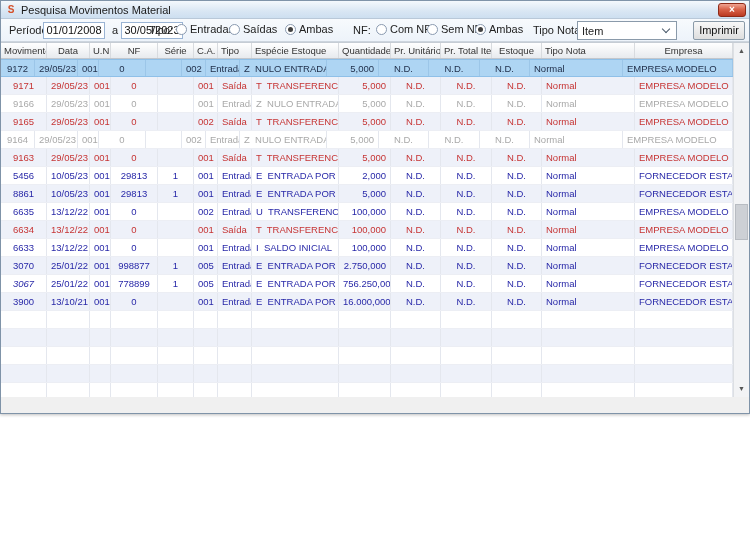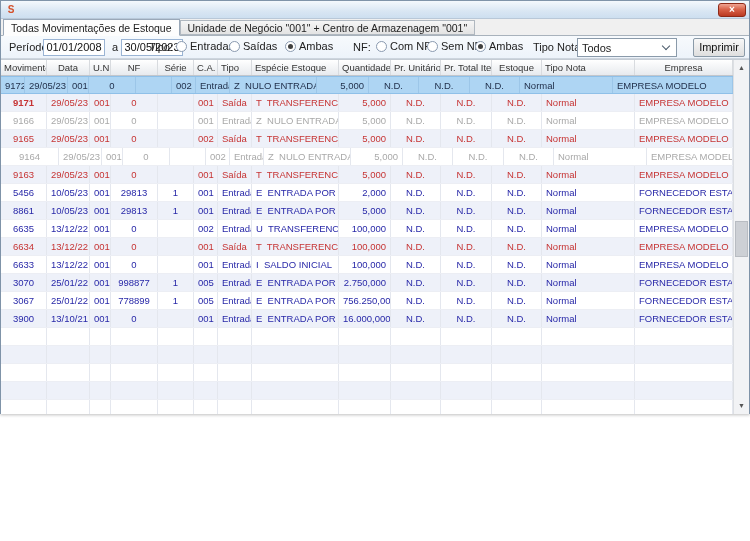--- a/index.html
+++ b/index.html
@@ -78,27 +78,24 @@
             border: 1px solid #b8bcc2; cursor: pointer; }
 </style>
 </head>
 <body>
 
 <div class="canvas">
   <div class="window">
 
     <div class="titlebar">
       <span class="app-icon">S</span>
+      <span class="win-title">Pesquisa Movimentos Material</span>
       <div class="close-btn">×</div>
     </div>
 
-    <div class="tabstrip">
-      <div class="tab active">Todas Movimentações de Estoque</div>
-      <div class="tab">Unidade de Negócio "001" + Centro de Armazenagem "001"</div>
-    </div>
 
     <div class="filterbar">
       <span class="lbl" style="left:8px">Período</span>
       <span class="txt" style="left:42px; width:62px">01/01/2008</span>
       <span class="lbl" style="left:111px">a</span>
       <span class="txt" style="left:120px; width:62px">30/05/2023</span>
       <span class="lbl" style="left:148px">Tipo:</span>
       <span id="tipo-radios"><span class="radio-item" style="left: 175px;">
             <span class="radio"></span>
             <span>Entradas</span>
@@ -115,21 +112,21 @@
             <span>Com NF</span>
           </span><span class="radio-item" style="left: 426px;">
             <span class="radio"></span>
             <span>Sem NF</span>
           </span><span class="radio-item" style="left: 474px;">
             <span class="radio checked"></span>
             <span>Ambas</span>
           </span></span>
       <span class="lbl" style="left:532px">Tipo Nota</span>
       <div class="combo" style="left:576px; width:100px">
-        <span class="val">Todos</span>
+        <span class="val">Item</span>
         <span class="chev"></span>
       </div>
       <div class="btn" style="left:692px; width:52px">Imprimir</div>
     </div>
 
     <div class="grid">
       <div class="grid-main">
         <div class="ghead" id="grid-header">
             <div class="hcell" style="width: 46px; text-align: left;">Movimento</div>
             <div class="hcell" style="width: 43px; text-align: center;">Data</div>
@@ -141,37 +138,37 @@
             <div class="hcell" style="width: 87px; text-align: left;">Espécie Estoque</div>
             <div class="hcell" style="width: 52px; text-align: right;">Quantidade</div>
             <div class="hcell" style="width: 50px; text-align: center;">Pr. Unitário</div>
             <div class="hcell" style="width: 51px; text-align: center;">Pr. Total Item</div>
             <div class="hcell" style="width: 50px; text-align: center;">Estoque</div>
             <div class="hcell" style="width: 93px; text-align: left;">Tipo Nota</div>
             <div class="hcell last" style="width: 94px; text-align: center;">Empresa</div>
           </div>
         <div class="gbody" id="grid-body">
             <div class="grow selected">
-              <div class="cell" style="width: 24px; text-align: center;">9172</div>
+              <div class="cell" style="width: 34px; text-align: center;">9172</div>
               <div class="cell" style="width: 43px; text-align: center;">29/05/23</div>
               <div class="cell" style="width: 21px; text-align: center;">001</div>
               <div class="cell" style="width: 47px; text-align: center;">0</div>
               <div class="cell" style="width: 36px; text-align: center;"></div>
               <div class="cell" style="width: 24px; text-align: center;">002</div>
               <div class="cell" style="width: 34px; text-align: left;">Entrada</div>
               <div class="cell" style="width: 87px; text-align: left;">Z  NULO ENTRADA</div>
               <div class="cell" style="width: 52px; text-align: right;">5,000</div>
               <div class="cell" style="width: 50px; text-align: center;">N.D.</div>
               <div class="cell" style="width: 51px; text-align: center;">N.D.</div>
               <div class="cell" style="width: 50px; text-align: center;">N.D.</div>
               <div class="cell" style="width: 93px; text-align: left;">Normal</div>
               <div class="cell last" style="width: 94px; text-align: left;">EMPRESA MODELO</div>
             </div>
             <div class="grow stripe saida">
-              <div class="cell" style="width: 46px; text-align: center; font-weight: bold;">9171</div>
+              <div class="cell" style="width: 46px; text-align: center;">9171</div>
               <div class="cell" style="width: 43px; text-align: center;">29/05/23</div>
               <div class="cell" style="width: 21px; text-align: center;">001</div>
               <div class="cell" style="width: 47px; text-align: center;">0</div>
               <div class="cell" style="width: 36px; text-align: center;"></div>
               <div class="cell" style="width: 24px; text-align: center;">001</div>
               <div class="cell" style="width: 34px; text-align: left;">Saída</div>
               <div class="cell" style="width: 87px; text-align: left;">T  TRANSFERENCIA SA</div>
               <div class="cell" style="width: 52px; text-align: right;">5,000</div>
               <div class="cell" style="width: 50px; text-align: center;">N.D.</div>
               <div class="cell" style="width: 51px; text-align: center;">N.D.</div>
@@ -205,21 +202,21 @@
               <div class="cell" style="width: 34px; text-align: left;">Saída</div>
               <div class="cell" style="width: 87px; text-align: left;">T  TRANSFERENCIA SA</div>
               <div class="cell" style="width: 52px; text-align: right;">5,000</div>
               <div class="cell" style="width: 50px; text-align: center;">N.D.</div>
               <div class="cell" style="width: 51px; text-align: center;">N.D.</div>
               <div class="cell" style="width: 50px; text-align: center;">N.D.</div>
               <div class="cell" style="width: 93px; text-align: left;">Normal</div>
               <div class="cell last" style="width: 94px; text-align: left;">EMPRESA MODELO</div>
             </div>
             <div class="grow nulo">
-              <div class="cell" style="width: 58px; text-align: center;">9164</div>
+              <div class="cell" style="width: 34px; text-align: center;">9164</div>
               <div class="cell" style="width: 43px; text-align: center;">29/05/23</div>
               <div class="cell" style="width: 21px; text-align: center;">001</div>
               <div class="cell" style="width: 47px; text-align: center;">0</div>
               <div class="cell" style="width: 36px; text-align: center;"></div>
               <div class="cell" style="width: 24px; text-align: center;">002</div>
               <div class="cell" style="width: 34px; text-align: left;">Entrada</div>
               <div class="cell" style="width: 87px; text-align: left;">Z  NULO ENTRADA</div>
               <div class="cell" style="width: 52px; text-align: right;">5,000</div>
               <div class="cell" style="width: 50px; text-align: center;">N.D.</div>
               <div class="cell" style="width: 51px; text-align: center;">N.D.</div>
@@ -333,21 +330,21 @@
               <div class="cell" style="width: 34px; text-align: left;">Entrada</div>
               <div class="cell" style="width: 87px; text-align: left;">E  ENTRADA POR COMP</div>
               <div class="cell" style="width: 52px; text-align: right;">2.750,000</div>
               <div class="cell" style="width: 50px; text-align: center;">N.D.</div>
               <div class="cell" style="width: 51px; text-align: center;">N.D.</div>
               <div class="cell" style="width: 50px; text-align: center;">N.D.</div>
               <div class="cell" style="width: 93px; text-align: left;">Normal</div>
               <div class="cell last" style="width: 94px; text-align: left;">FORNECEDOR ESTADUAL</div>
             </div>
             <div class="grow entrada">
-              <div class="cell" style="width: 46px; text-align: center;">3067</div>
+              <div class="cell" style="width: 46px; text-align: center; font-style: italic;">3067</div>
               <div class="cell" style="width: 43px; text-align: center;">25/01/22</div>
               <div class="cell" style="width: 21px; text-align: center;">001</div>
               <div class="cell" style="width: 47px; text-align: center;">778899</div>
               <div class="cell" style="width: 36px; text-align: center;">1</div>
               <div class="cell" style="width: 24px; text-align: center;">005</div>
               <div class="cell" style="width: 34px; text-align: left;">Entrada</div>
               <div class="cell" style="width: 87px; text-align: left;">E  ENTRADA POR COMP</div>
               <div class="cell" style="width: 52px; text-align: right;">756.250,000</div>
               <div class="cell" style="width: 50px; text-align: center;">N.D.</div>
               <div class="cell" style="width: 51px; text-align: center;">N.D.</div>

